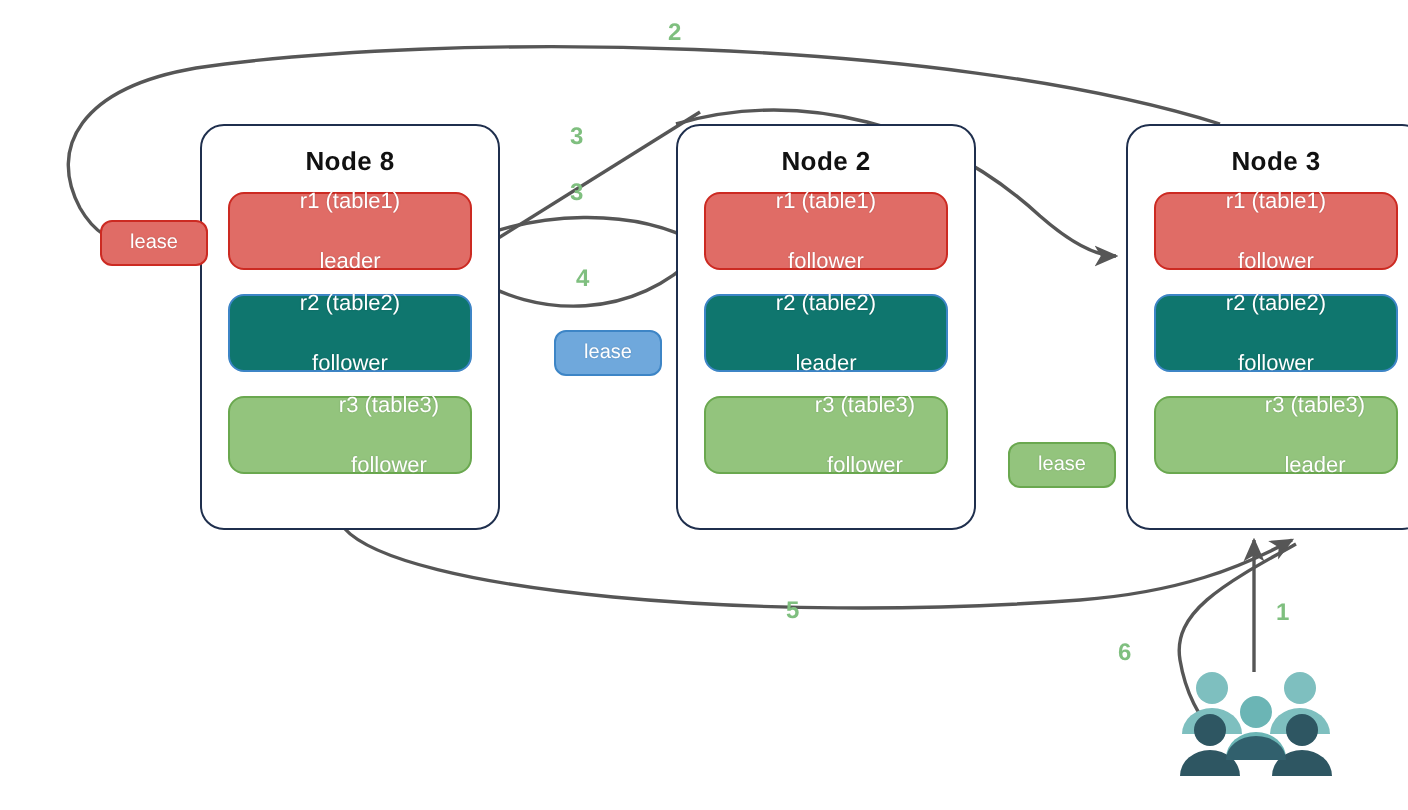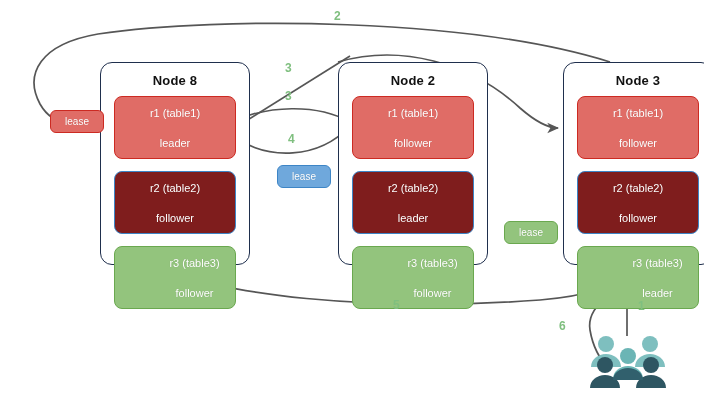--- a/index.html
+++ b/index.html
@@ -42,35 +42,35 @@
     letter-spacing: .2px;
   }
   .replicas {
     padding: 8px 13px 12px 13px;
     display: flex;
     flex-direction: column;
     gap: 12px;
   }
   .replica {
     box-sizing: border-box;
-    height: 63px;
+    height: 39px;
     border-radius: 8px;
     display: flex;
     flex-direction: column;
     align-items: center;
     justify-content: center;
     color: #ffffff;
     font-size: 11px;
     line-height: 14px;
     text-shadow: 0 0 1px rgba(0,0,0,.18);
     gap: 16px;
   }
   .replica .l1, .replica .l2 { display: block; }
   .rep-red   { background: #e06c66; border: 1.4px solid #cc2a22; }
-  .rep-blue  { background: #7f1d1d; border: 1.4px solid #3d85c6; }
+  .rep-blue  { background: #0f766e; border: 1.4px solid #3d85c6; }
   .rep-green { background: #93c47d; border: 1.4px solid #6aa84f; padding-left: 39px; }
 
   
   .lease {
     position: absolute;
     box-sizing: border-box;
     height: 23px;
     border-radius: 6px;
     display: flex;
     align-items: center;

